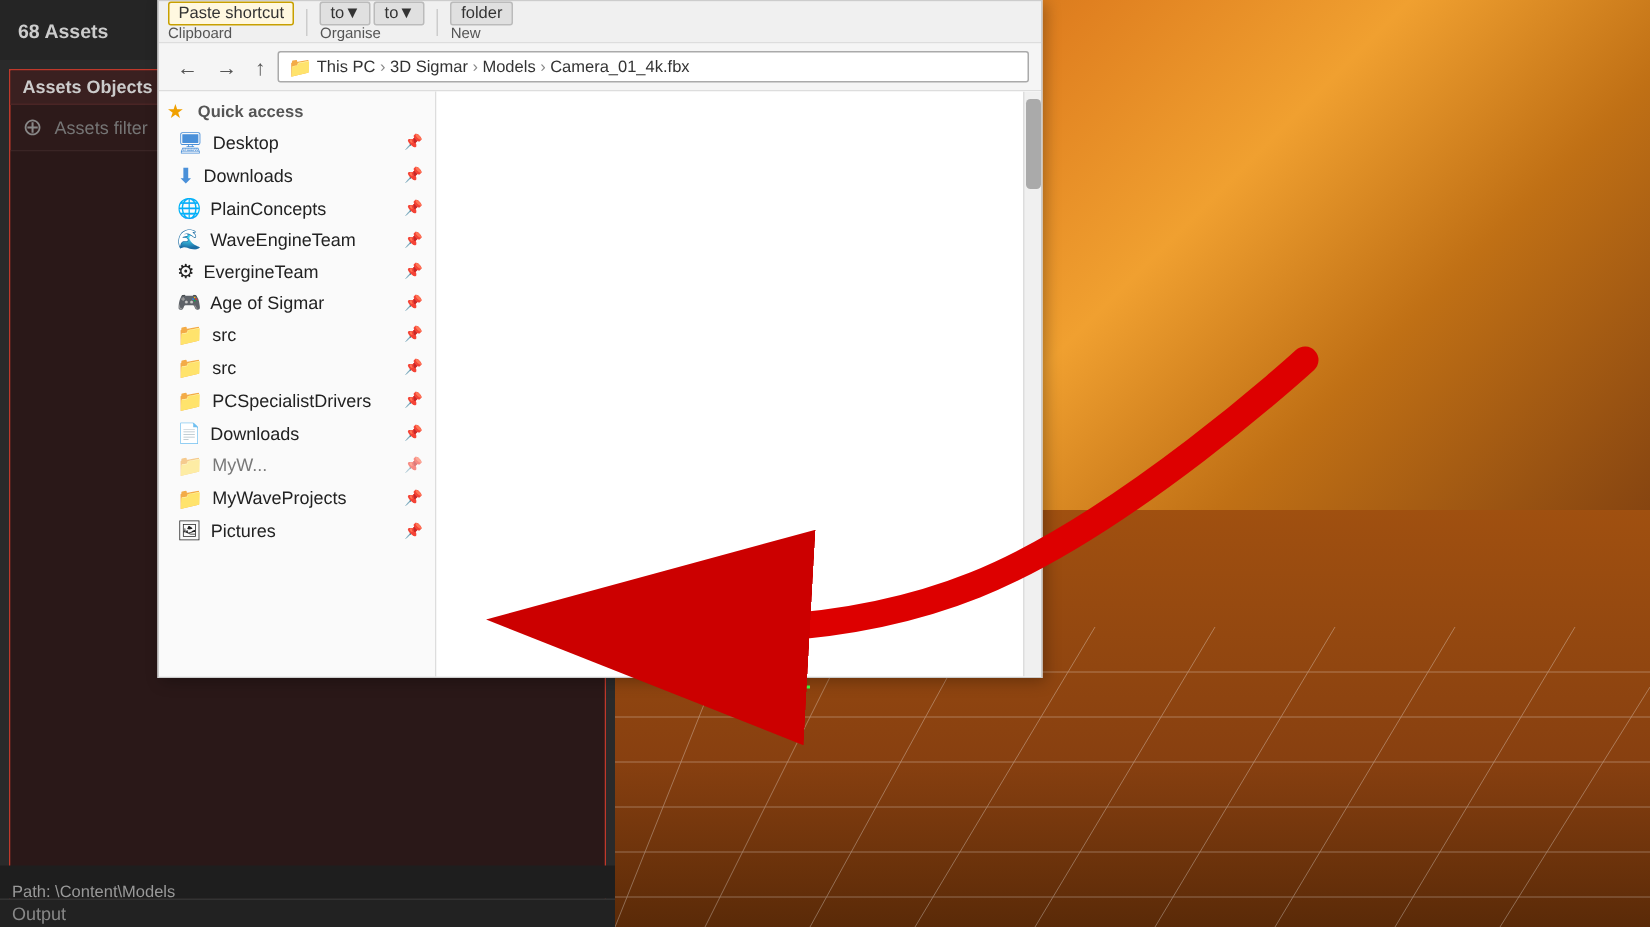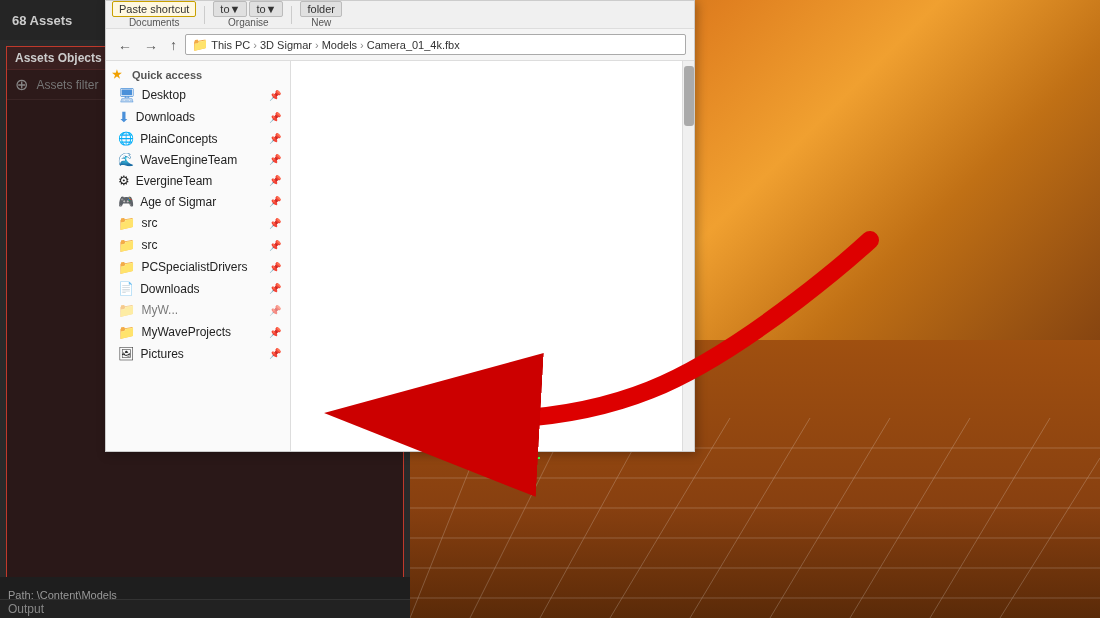--- a/index.html
+++ b/index.html
@@ -176,21 +176,21 @@
       margin: 0 4px;
     }
     .toolbar-label {
       font-size: 10px;
       color: #555;
       text-align: center;
     }
     .toolbar-group {
       display: flex;
       flex-direction: column;
-      align-items: center;
+      align-items: flex-start;
     }
     .toolbar-row {
       display: flex;
       align-items: center;
       gap: 2px;
     }
 
     .explorer-nav {
       background: #f5f5f5;
       border-bottom: 1px solid #ddd;
@@ -424,21 +424,21 @@
   </div>
 </div>
 
 <div class="explorer">
 
   <div class="explorer-toolbar">
     <div class="toolbar-group">
       <div class="toolbar-row">
         <button class="toolbar-btn active">Paste shortcut</button>
       </div>
-      <div class="toolbar-label">Documents</div>
+      <div class="toolbar-label">Clipboard</div>
     </div>
     <div class="toolbar-divider"></div>
     <div class="toolbar-group">
       <div class="toolbar-row">
         <button class="toolbar-btn">to▼</button>
         <button class="toolbar-btn">to▼</button>
       </div>
       <div class="toolbar-label">Organise</div>
     </div>
     <div class="toolbar-divider"></div>

